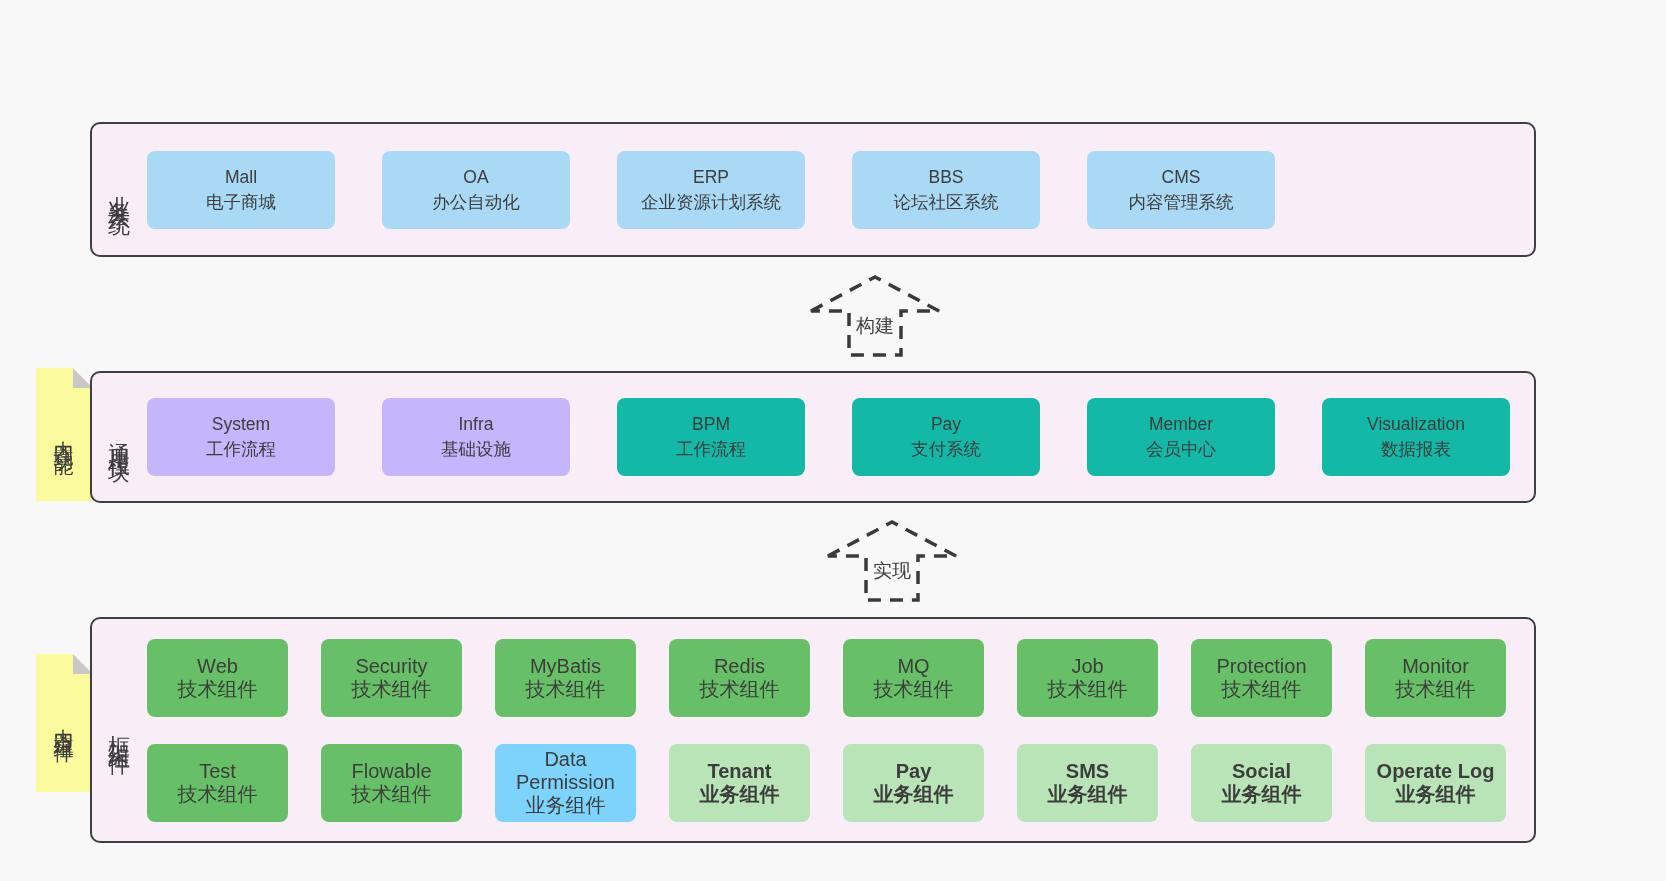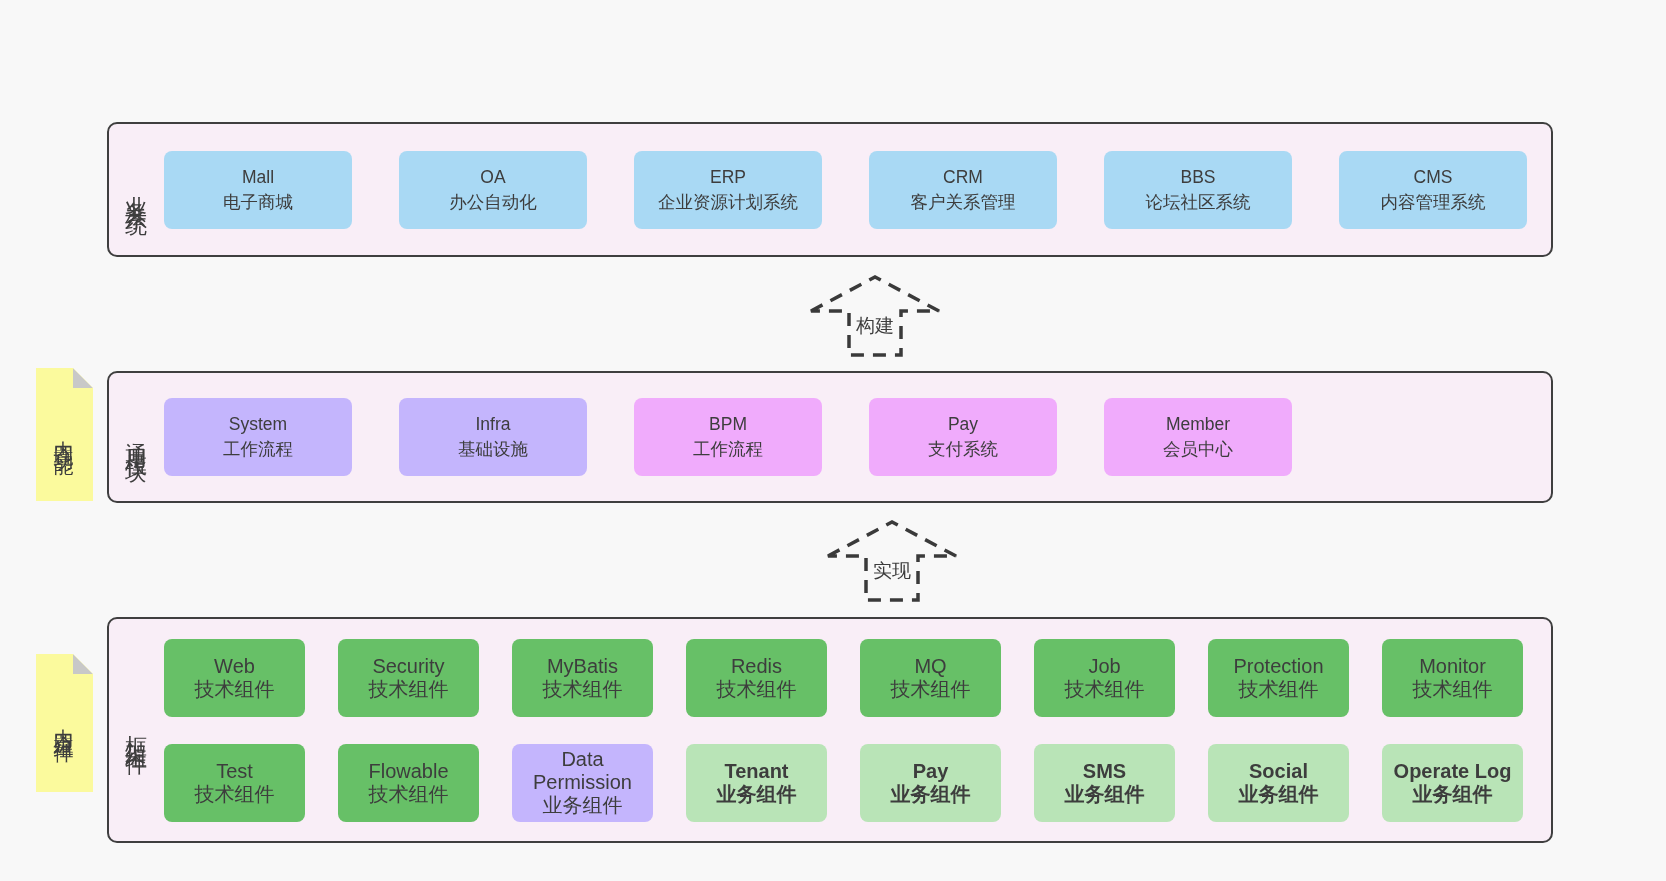--- a/index.html
+++ b/index.html
@@ -4,21 +4,21 @@
 <style>
   html, body { margin:0; padding:0; }
   body {
     width:1666px; height:881px; position:relative; overflow:hidden;
     background:#f8f8f8; color:#3d3d3d;
     font-family:"Liberation Sans", "DejaVu Sans", sans-serif;
   }
   .band {
     position:absolute; left:90px; width:1446px;
     background:#f9eef7; border:2px solid #3f3f3f; border-radius:10px;
-    box-sizing:border-box; z-index:2;margin-left:17px;
+    box-sizing:border-box; z-index:2;
   }
   #band-business  { top:122px; height:135px; }
   #band-modules   { top:371px; height:132px; }
   #band-framework { top:617px; height:226px; }
 
   .band-label {
     position:absolute; left:12px; top:50%; transform:translateY(-50%);
     writing-mode:vertical-rl; text-orientation:upright;
     font-size:22px; letter-spacing:6px; color:#3d3d3d; white-space:nowrap;
   }
@@ -31,24 +31,24 @@
 
   .box {
     width:188px; height:78px; border-radius:8px; flex:0 0 auto;
     display:flex; flex-direction:column; align-items:center; justify-content:center;
     text-align:center; font-size:17.5px; line-height:25px; padding:0 10px; box-sizing:border-box;
   }
   #band-framework .box { width:141px; height:78px; font-size:20px; line-height:23px; }
 
   .box.blue  { background:#a9d9f4; }
   .box.red   { background:#c4b5fd; }
-  .box.pink  { background:#f0abfc; }
+  .box.pink  { background:#14b8a6; }
   .box.green { background:#67c067; }
   .box.green-light   { background:#b9e4b7;font-weight:bold; }
-  .box.green-lighter { background:#c4b5fd;align-items:center; }
+  .box.green-lighter { background:#7dd3fc;align-items:center; }
 
   .sticky-note {
     position:absolute; left:36px; width:57px; background:#fbfa9d; z-index:1;
     clip-path:polygon(0 0, calc(100% - 20px) 0, 100% 20px, 100% 100%, 0 100%);
     display:flex;
   }
   #note-modules   { top:368px; height:133px; }
   #note-framework { top:654px; height:138px; }
   .sticky-note::after {
     content:""; position:absolute; top:0; right:0; width:0; height:0;
@@ -78,24 +78,20 @@
         </div>
         <div class="box blue">
           <div class="box-name">OA</div>
           <div class="box-desc">办公自动化</div>
         </div>
         <div class="box blue">
           <div class="box-name">ERP</div>
           <div class="box-desc">企业资源计划系统</div>
         </div>
         <div class="box blue">
-          <div class="box-name">CRM</div>
-          <div class="box-desc">客户关系管理</div>
-        </div>
-        <div class="box blue">
           <div class="box-name">BBS</div>
           <div class="box-desc">论坛社区系统</div>
         </div>
         <div class="box blue">
           <div class="box-name">CMS</div>
           <div class="box-desc">内容管理系统</div>
         </div>
       </div>
   </div>
 </div>
@@ -129,20 +125,24 @@
           <div class="box-desc">工作流程</div>
         </div>
         <div class="box pink">
           <div class="box-name">Pay</div>
           <div class="box-desc">支付系统</div>
         </div>
         <div class="box pink">
           <div class="box-name">Member</div>
           <div class="box-desc">会员中心</div>
         </div>
+        <div class="box pink">
+          <div class="box-name">Visualization</div>
+          <div class="box-desc">数据报表</div>
+        </div>
       </div>
   </div>
 </div>
 
 <div class="arrow" id="arrow-implement">
   <svg viewBox="0 0 140 88">
     <polygon points="6,40 70,6 134,40 96,40 96,84 44,84 44,40" fill="none" stroke="#3a3a3a" stroke-width="3.5" stroke-dasharray="13 9"></polygon>
     <rect x="48" y="41" width="44" height="27" fill="#f8f8f8"></rect>
     <text x="70" y="61" text-anchor="middle" font-size="19" fill="#3d3d3d">实现</text>
   </svg>

